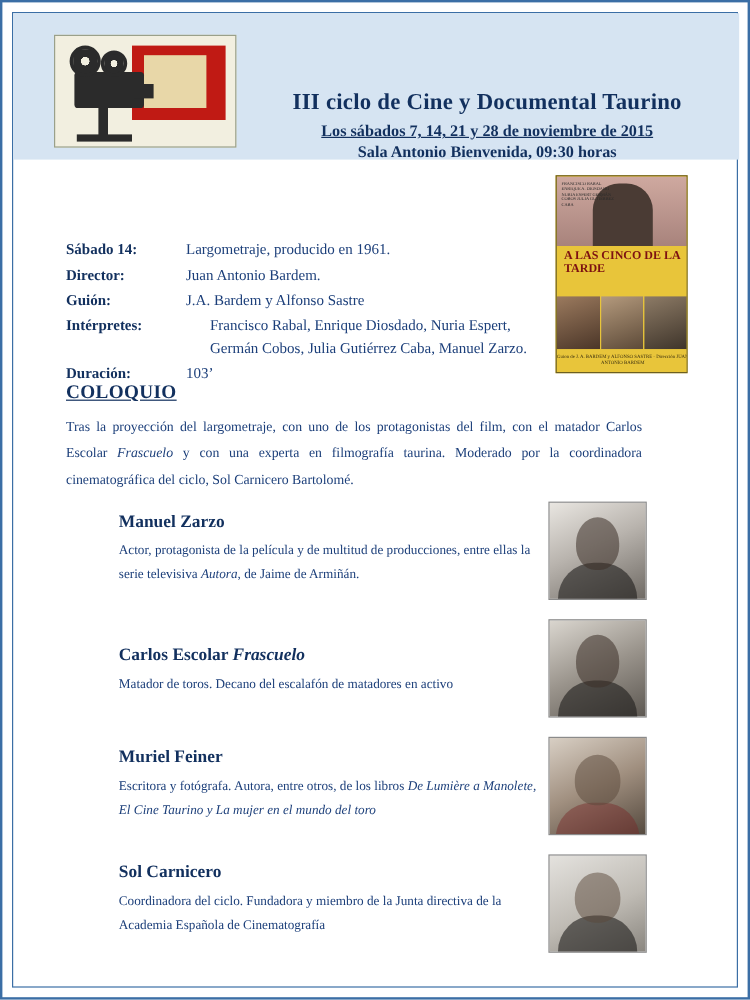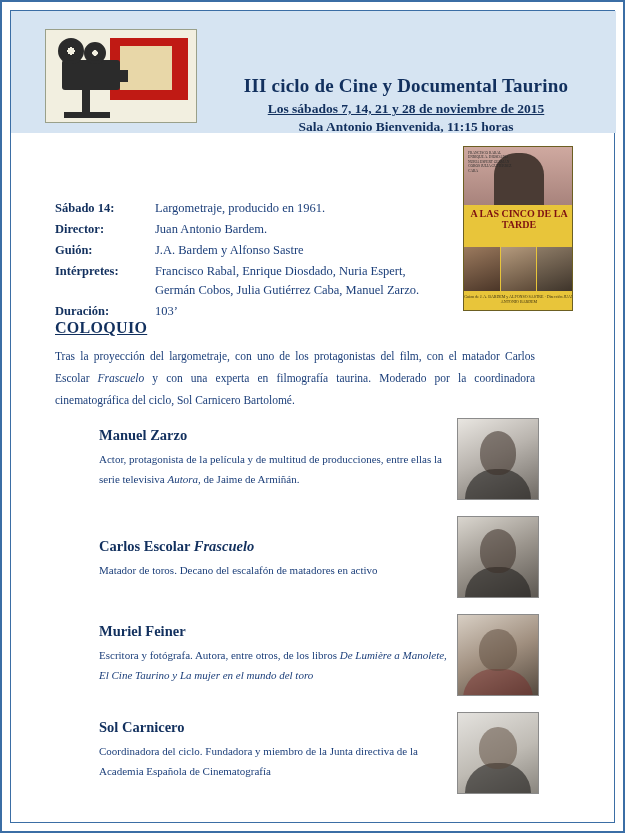--- a/index.html
+++ b/index.html
@@ -201,21 +201,20 @@
   }
   .poster-band {
     position: absolute;
     left: 0; top: 58px; width: 110px; height: 42px;
     background: #e8c53a;
   }
   .poster-band-text {
     position: absolute;
     left: 6px; top: 61px;
     width: 98px;
-    text-align: center;
     font-size: 10px;
     font-weight: bold;
     line-height: 11px;
     color: #7d1111;
     font-family: "Liberation Serif", serif;
   }
   .poster-photos {
     position: absolute;
     left: 0; top: 100px; width: 110px; height: 44px;
     display: flex;
@@ -256,20 +255,21 @@
     width: 100px;
     flex: none;
     font-weight: bold;
     color: #12305e;
   }
   .credit-val {
     color: #1c3f7a;
   }
   .credit-val .sub {
     display: block;
+    margin-left: 20px;
   }
 
   
   .coloquio-title {
     position: absolute;
     left: 44px;
     top: 186px;
     font-size: 16px;
     font-weight: bold;
     color: #12305e;
@@ -353,21 +353,21 @@
       <div class="proj-body"></div>
       <div class="proj-reel1"></div>
       <div class="proj-reel2"></div>
       <div class="proj-lens"></div>
       <div class="proj-stand"></div>
       <div class="proj-base"></div>
     </div>
     <div class="header-text">
       <div class="h-title">III ciclo de Cine y Documental Taurino</div>
       <div class="h-sub1">Los sábados 7, 14, 21 y 28 de noviembre de 2015</div>
-      <div class="h-sub2">Sala Antonio Bienvenida, 11:15 horas</div>
+      <div class="h-sub2">Sala Antonio Bienvenida, 09:30 horas</div>
     </div>
   </div>
 
   <div class="content">
 
 
     <div class="poster">
       <div class="poster-top">
         <div class="poster-figure"></div>
         <div class="poster-credits">FRANCISCO RABAL ENRIQUE A. DIOSDADO NURIA ESPERT GERMÁN COBOS JULIA GUTIÉRREZ CABA</div>

